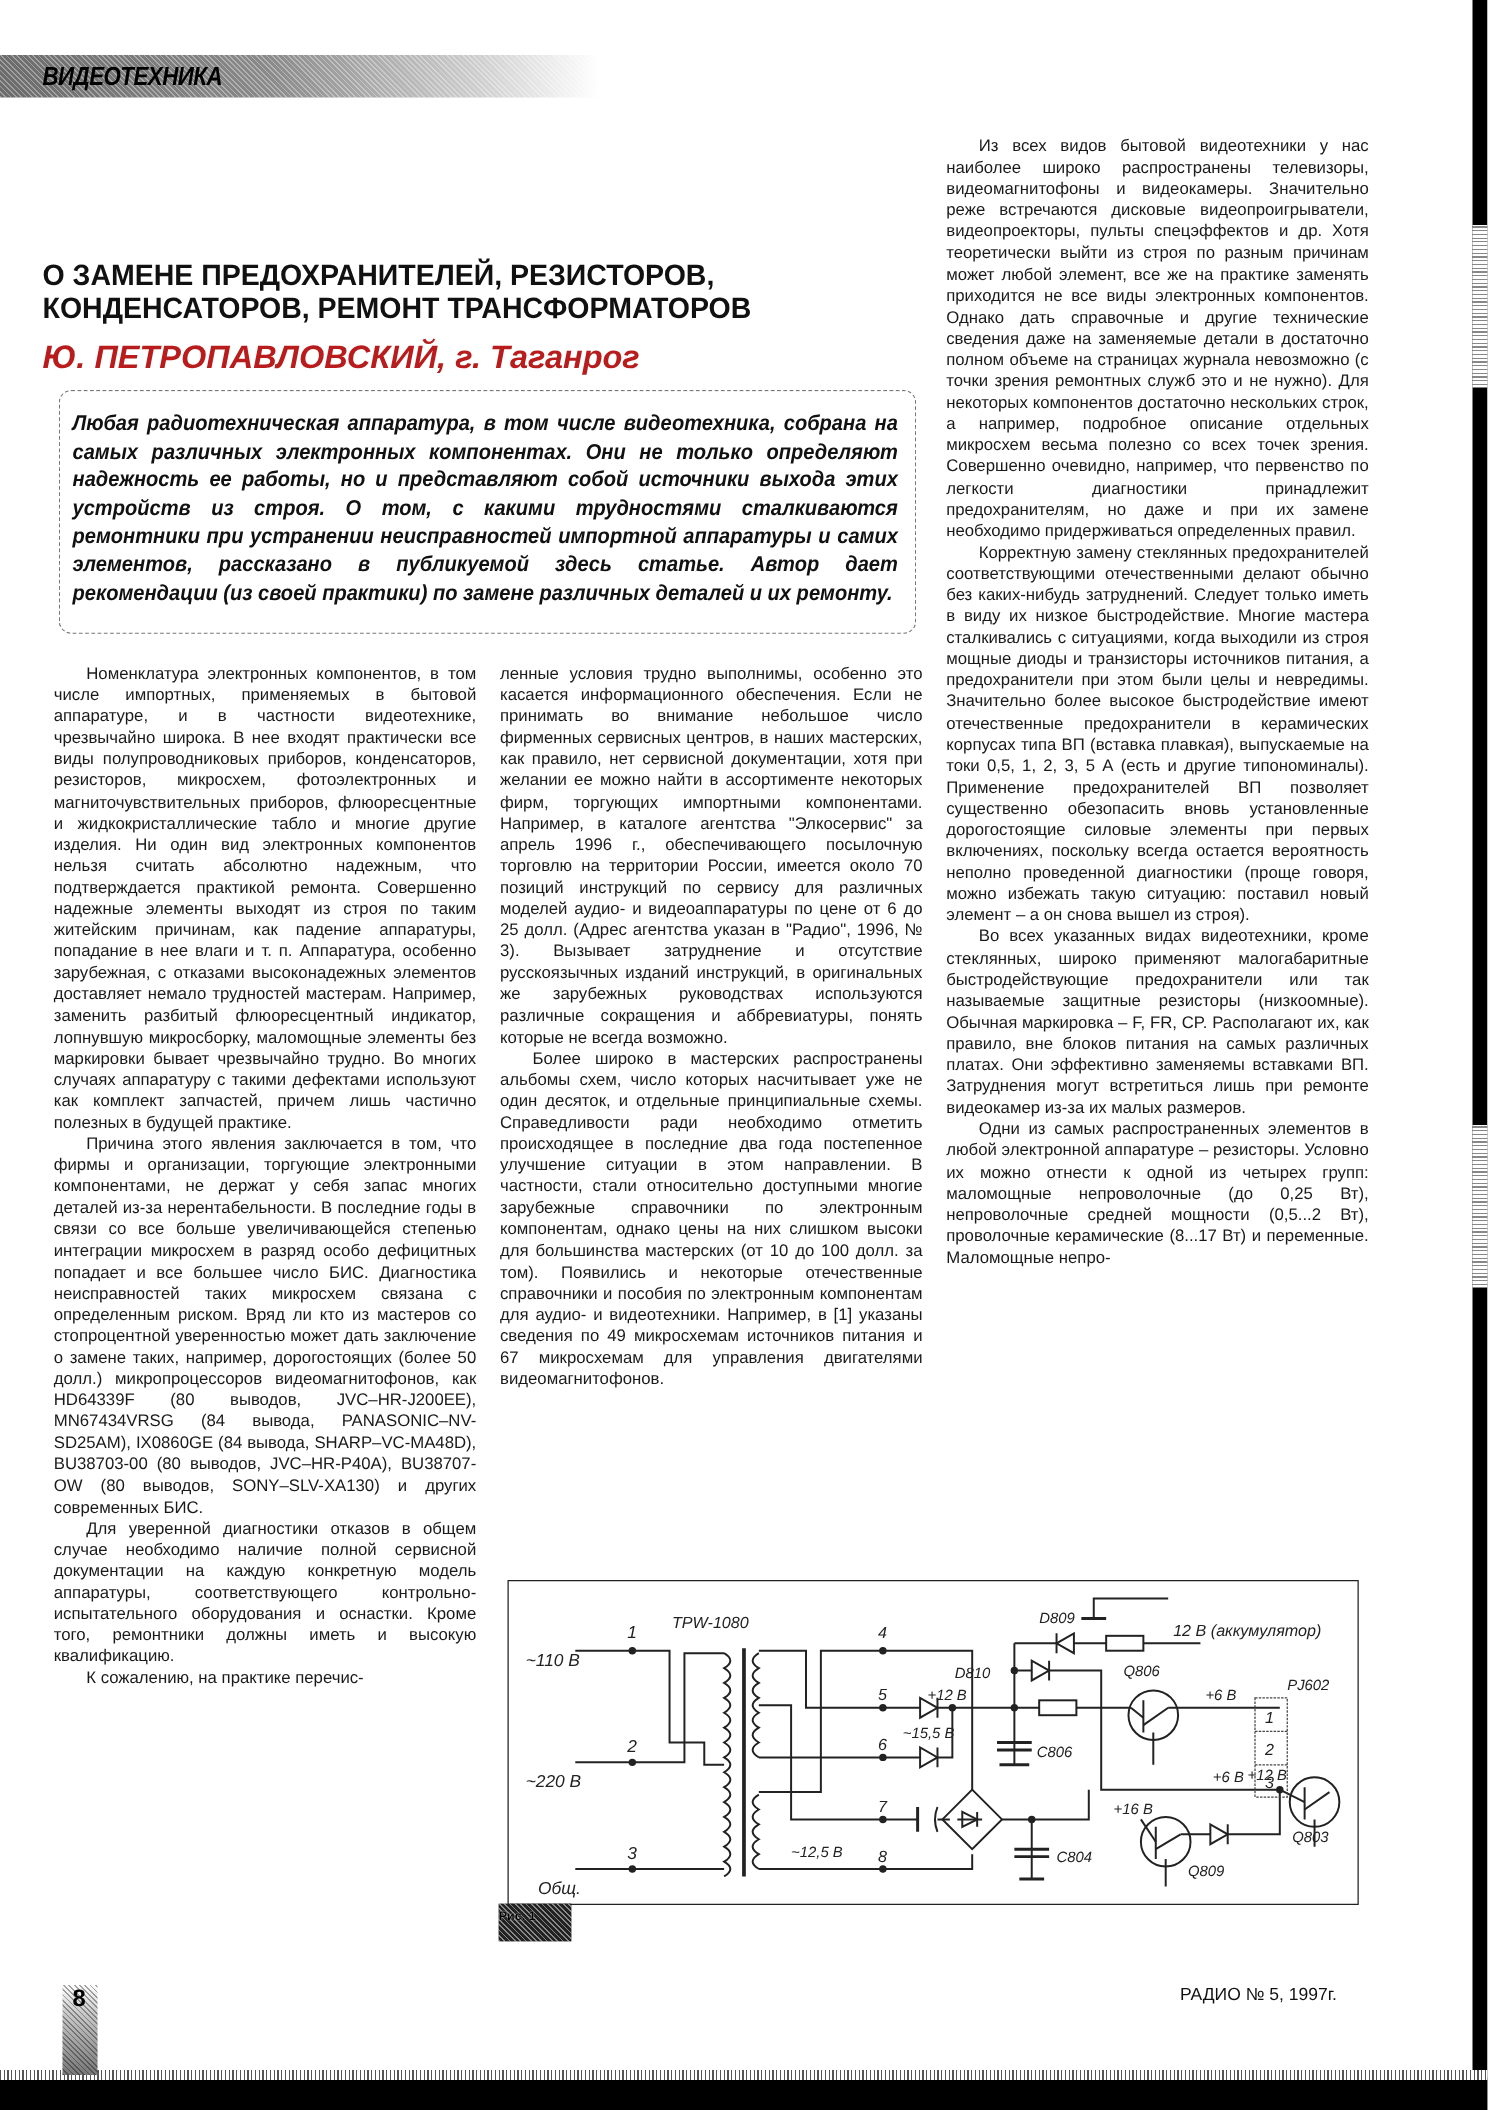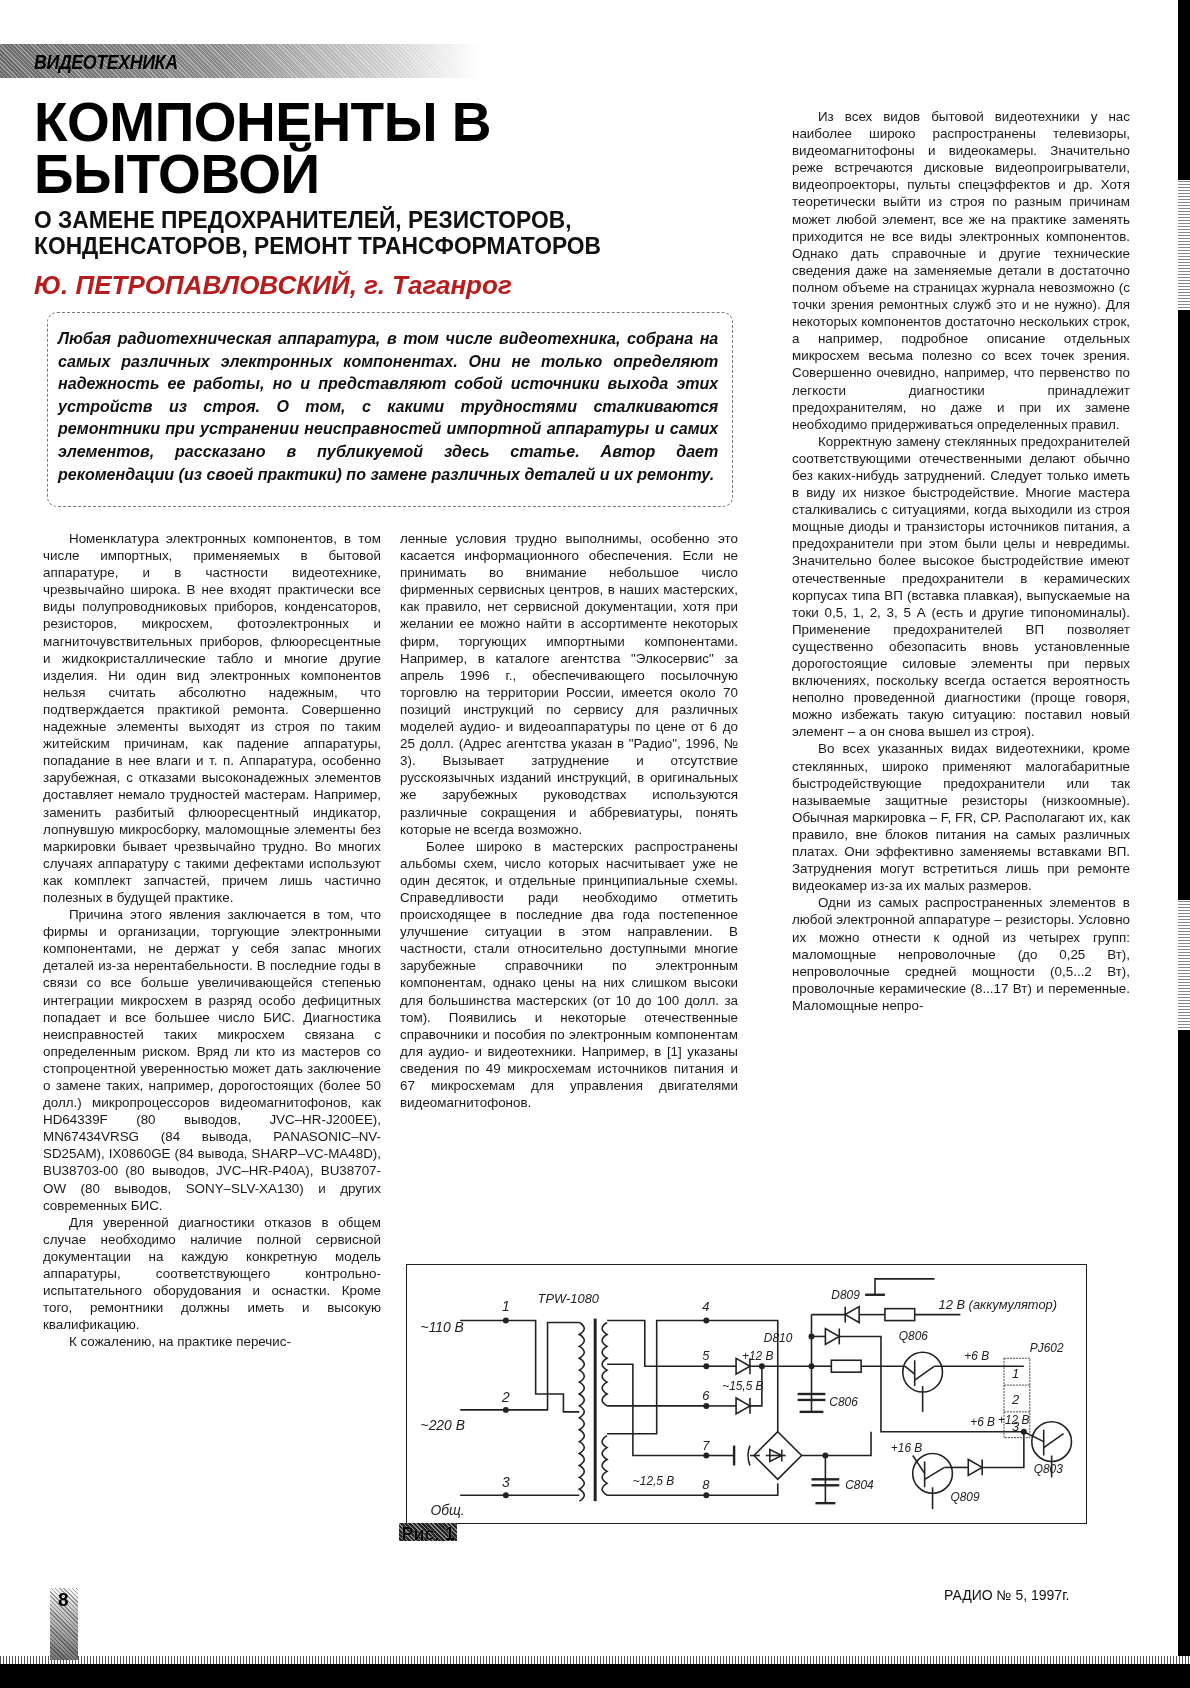--- a/index.html
+++ b/index.html
@@ -30,26 +30,26 @@
   .lead-box { position: absolute; left: 47px; top: 312px; width: 686px; height: 195px;
      border: 1.5px dashed #777; border-radius: 10px; padding: 14px 10px 0 10px; }
   .lead-text { font-weight: bold; font-style: italic; font-size: 17.3px; line-height: 22.6px; color: #111;
      text-align: justify; transform: scaleX(0.93); transform-origin: left; width: 710px; }
 
   .col { position: absolute; font-size: 13.4px; line-height: 17.1px; color: #1a1a1a; text-align: justify;
      hyphens: manual; }
   .col p { text-indent: 26px; }
   .col-1 { left: 43px; top: 530px; width: 338px; }
   .col-2 { left: 400px; top: 530px; width: 338px; }
-  .col-3 { left: 792px; top: 108px; width: 338px; }
+  .col-3 { left: 757px; top: 108px; width: 338px; }
 
   .figure { position: absolute; left: 406px; top: 1264px; width: 681px; height: 260px; border: 1.5px solid #222; }
   .figure svg { width: 100%; height: 100%; }
-  .fig-label { position: absolute; left: 399px; top: 1523px; width: 58px; height: 18px; background: #2b2b2b;
-     color: #000; font-weight: bold; font-size: 18px; text-align: center; line-height: 22px;
+  .fig-label { position: absolute; left: 399px; top: 1523px; width: 58px; height: 30px; background: #2b2b2b;
+     color: #000; font-weight: bold; font-size: 10px; line-height: 22px;
      background-image: repeating-linear-gradient(45deg, #888 0 1px, #222 1px 3px); }
   .fig-label span { color: #000; text-shadow: 0 0 1px #fff; }
 
   .page-num-box { position: absolute; left: 50px; top: 1588px; width: 28px; height: 72px;
      background: linear-gradient(180deg, #fff 0%, #ccc 30%, #777 100%); }
   .page-num-box::after { content: ""; position: absolute; inset: 0;
      background: repeating-linear-gradient(45deg, rgba(0,0,0,.35) 0 1px, transparent 1px 3px); }
   .page-num { position: absolute; left: 58px; top: 1589px; font-weight: bold; font-size: 19px; color: #000; z-index: 2; }
   .journal { position: absolute; left: 944px; top: 1587px; font-size: 14px; color: #111; }
 
@@ -63,21 +63,20 @@
   <div class="gap" style="top:900px;height:130px"></div>
 </div>
 <div class="bottom-border">
     <div class="dither"></div>
   </div>
 
 <div class="section-band"></div>
 <div class="section-label">ВИДЕОТЕХНИКА</div>
 
 <h1 class="title">
-  <div>КОМПОНЕНТЫ В БЫТОВОЙ</div>
 </h1>
 <h2 class="subtitle">
   <div>О ЗАМЕНЕ ПРЕДОХРАНИТЕЛЕЙ, РЕЗИСТОРОВ,</div>
   <div>КОНДЕНСАТОРОВ, РЕМОНТ ТРАНСФОРМАТОРОВ</div>
 </h2>
 <div class="author">Ю. ПЕТРОПАВЛОВСКИЙ, г. Таганрог</div>
 
 <div class="lead-box">
   <div class="lead-text">Любая радиотехническая аппаратура, в том числе видеотехника, собрана на самых различных электронных компонентах. Они не только определяют надежность ее работы, но и представляют собой источники выхода этих устройств из строя. О том, с какими трудностями сталкиваются ремонтники при устранении неисправностей импортной аппаратуры и самих элементов, рассказано в публикуемой здесь статье. Автор дает рекомендации (из своей практики) по замене различных деталей и их ремонту.</div>
 </div>

